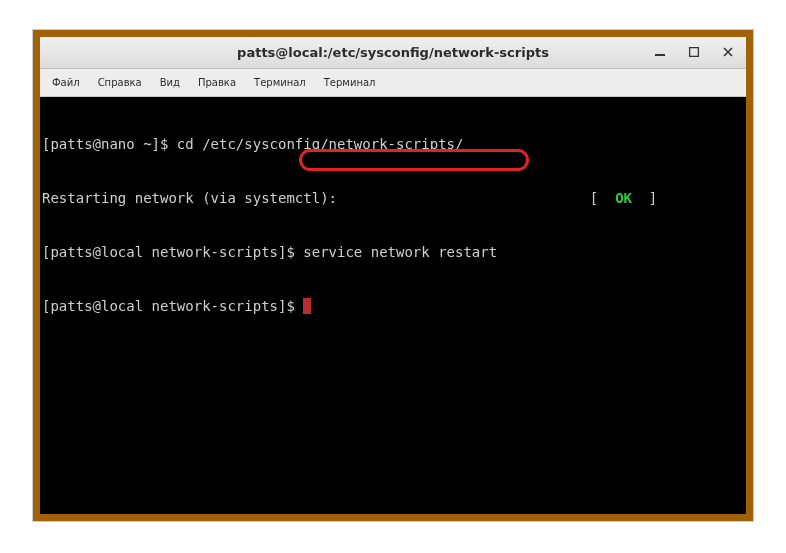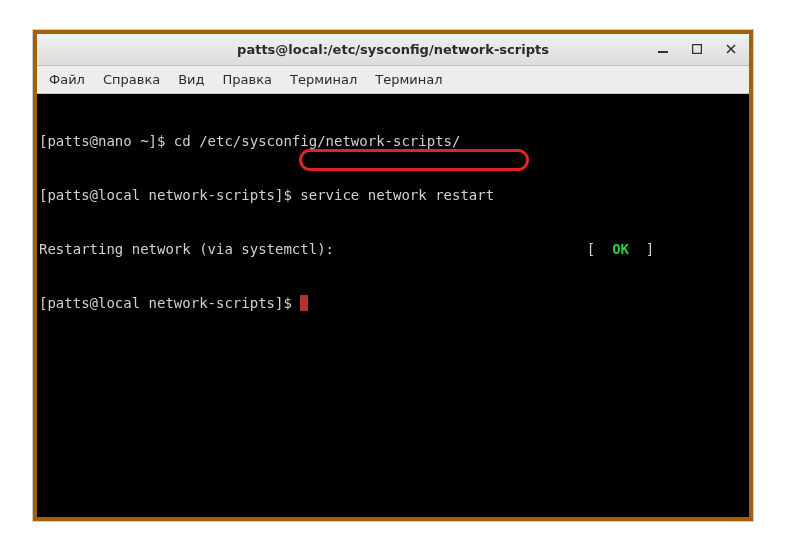--- a/index.html
+++ b/index.html
@@ -10,21 +10,21 @@
       height: 553px;
       position: relative;
     }
     .window {
       position: absolute;
       left: 33px;
       top: 30px;
       width: 720px;
       height: 491px;
       background: #000;
-      border: 4px solid #a16207;
+      border: 7px solid #a16207;
       box-shadow: 0 0 0 1px rgba(0,0,0,0.2);
     }
     .titlebar {
       height: 32px;
       background: linear-gradient(#f0f0f0, #dcdcdc);
       border-bottom: 1px solid #bfbfbf;
       display: flex;
       align-items: center;
       justify-content: center;
       position: relative;
@@ -56,21 +56,21 @@
     .win-btn svg { display:block; }
     .menubar {
       height: 28px;
       background: #ededed;
       border-bottom: 1px solid #c9c9c9;
       display: flex;
       align-items: center;
       padding: 0 4px;
       gap: 2px;
       font-family: "DejaVu Sans", "Liberation Sans", sans-serif;
-      font-size: 13px;
+      font-size: 10px;
       color: #2b2b2b;
     }
     .menu-item {
       padding: 4px 8px;
       cursor: pointer;
     }
     .terminal-body {
       background: #000;
       color: #d0d0d0;
       font-size: 14px;
@@ -126,19 +126,19 @@
     <span class="menu-item">Файл</span>
     <span class="menu-item">Справка</span>
     <span class="menu-item">Вид</span>
     <span class="menu-item">Правка</span>
     <span class="menu-item">Терминал</span>
     <span class="menu-item">Терминал</span>
   </div>
 
   <div class="terminal-body">
     <span class="line"><span>[patts@nano ~]$ </span><span>cd /etc/sysconfig/network-scripts/</span></span>
+    <span class="line"><span>Restarting network (via systemctl):                              [  </span><span class="ok">OK</span><span>  ]</span></span>
     <span class="line"><span>[patts@local network-scripts]$ </span><span>service network restart</span></span>
-    <span class="line"><span>Restarting network (via systemctl):                              [  </span><span class="ok">OK</span><span>  ]</span></span>
     <span class="line"><span>[patts@local network-scripts]$ </span><span class="cursor"></span></span>
   </div>
 </div>
 
 <div class="highlight-box" style="left:299px; top:149px; width:230px; height:22px;"></div>
 
 </body></html>

